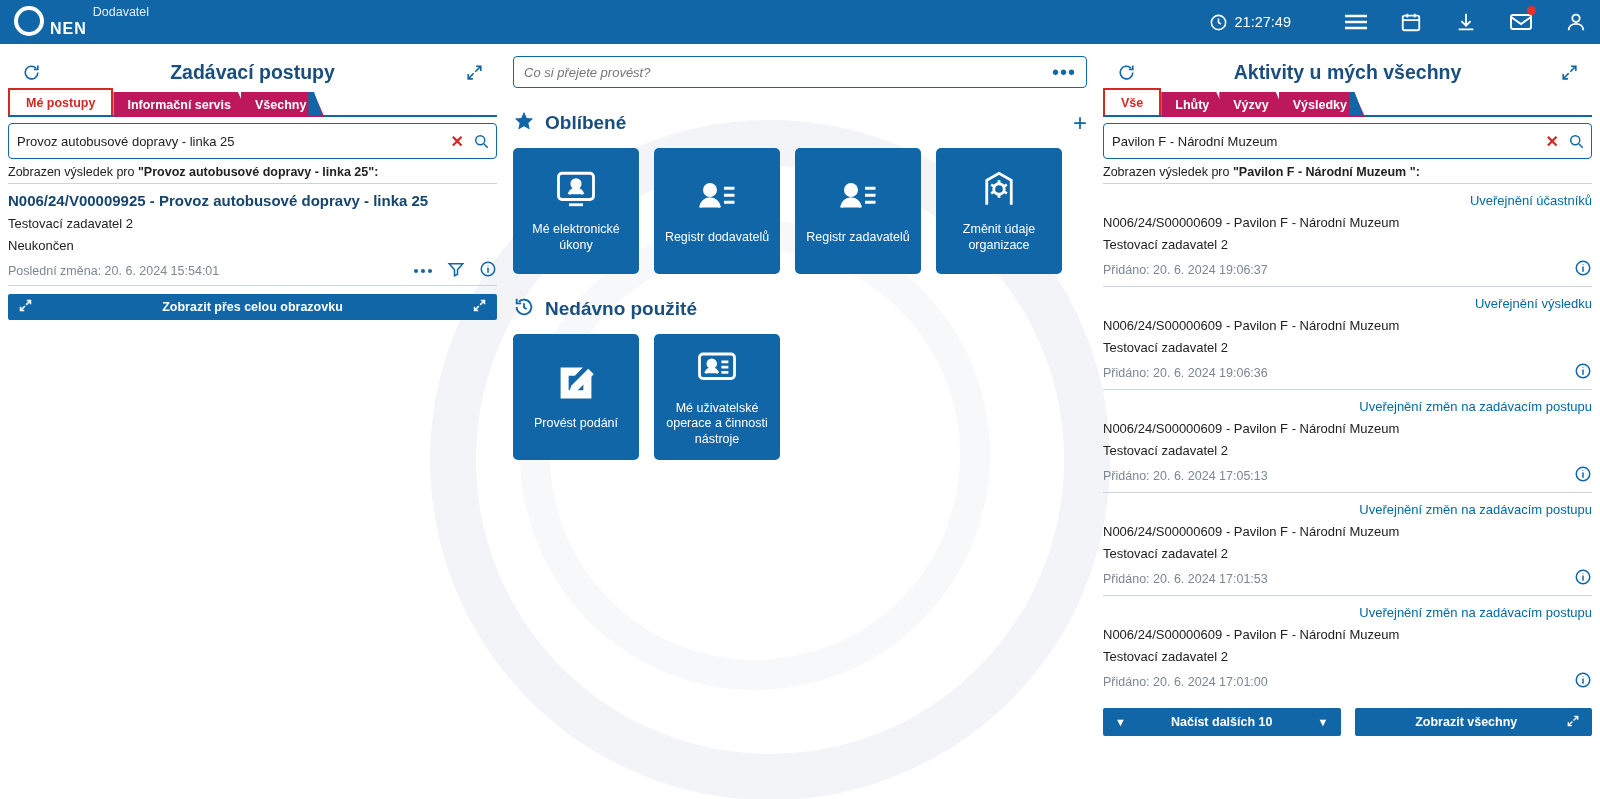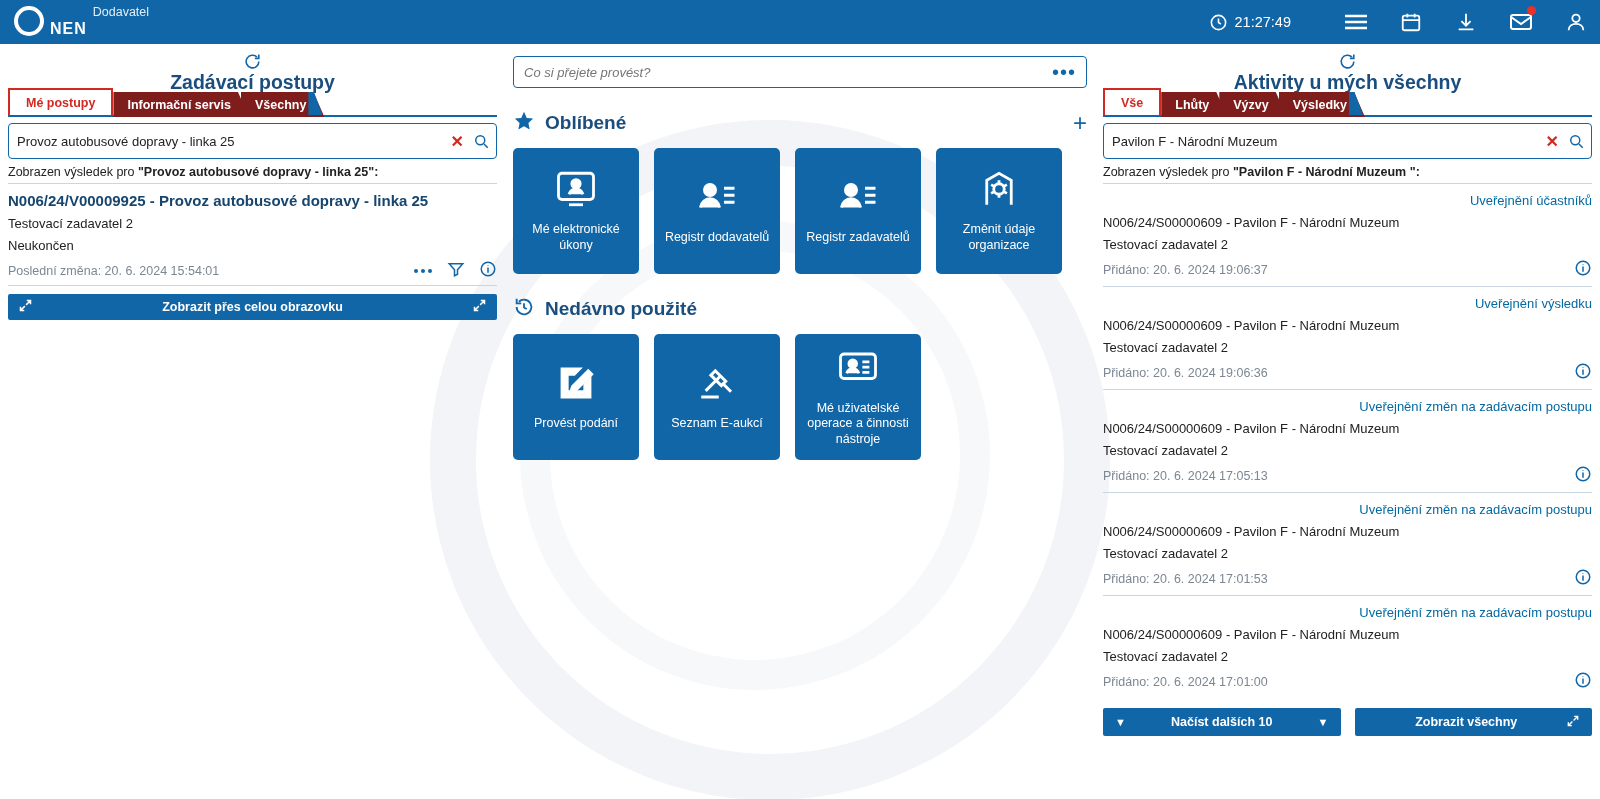--- a/index.html
+++ b/index.html
@@ -118,21 +118,20 @@
   .col-mid   { flex: 1; padding: 0 16px; }
   .col-right { width: 489px; }
 
   
   .panel-head {
     display: flex;
     align-items: center;
     justify-content: space-between;
     height: 40px;
     padding: 0 10px;
-    flex-direction: column;
   }
   .panel-title {
     flex: 1;
     text-align: center;
     font-size: 19.5px;
     font-weight: bold;
     color: #1a4e7e;
   }
   .icon-btn {
     width: 26px; height: 26px;
@@ -150,21 +149,21 @@
   }
   .tab {
     position: relative;
     height: 25px;
     padding: 0 18px 0 14px;
     display: flex;
     align-items: center;
     font-size: 12.5px;
     font-weight: bold;
     color: #ffffff;
-    background: #7f1d1d;
+    background: #be185d;
     margin-right: -8px;
     clip-path: polygon(0 0, calc(100% - 11px) 0, 100% 100%, 0 100%);
   }
   .tab.active {
     background: #ffffff;
     color: #d12a22;
     border: 2px solid #d12a22;
     border-bottom: none;
     clip-path: none;
     padding: 0 16px;
@@ -560,31 +559,20 @@
         <span>
           <svg width="42" height="42" viewBox="0 0 24 24" fill="none" stroke="#fff" stroke-width="1.6">
             <path d="M4 20V4h10l-3 3H7v10h10v-4l3-3v10z" fill="#fff" stroke="#fff"></path>
             <path d="M10 14l9-9 2 2-9 9-3 1z" fill="#fff" stroke="#fff"></path>
           </svg>
         </span>
         <span class="tile-label">Provést podání</span>
       </div>
       <div class="tile">
         <span>
-          <svg width="42" height="42" viewBox="0 0 24 24" fill="none" stroke="#fff" stroke-width="1.7">
-            <path d="M3 20h10"></path>
-            <path d="M5.5 16.5L14 8"></path>
-            <path d="M11 5l6 6-2.5 2.5L8.5 7.5z"></path>
-            <path d="M15 12l5 5"></path>
-          </svg>
-        </span>
-        <span class="tile-label">Seznam E-aukcí</span>
-      </div>
-      <div class="tile">
-        <span>
           <svg width="42" height="42" viewBox="0 0 24 24" fill="none" stroke="#fff" stroke-width="1.6">
             <rect x="2" y="4" width="20" height="14" rx="2"></rect>
             <circle cx="9" cy="9.5" r="2.2" fill="#fff"></circle>
             <path d="M5.5 15c.6-1.8 1.9-2.7 3.5-2.7s2.9.9 3.5 2.7" fill="#fff" stroke="#fff"></path>
             <path d="M14.5 8.5h4M14.5 11.5h4M14.5 14.5h4"></path>
           </svg>
         </span>
         <span class="tile-label">Mé uživatelské operace a činnosti nástroje</span>
       </div>
     </div>

